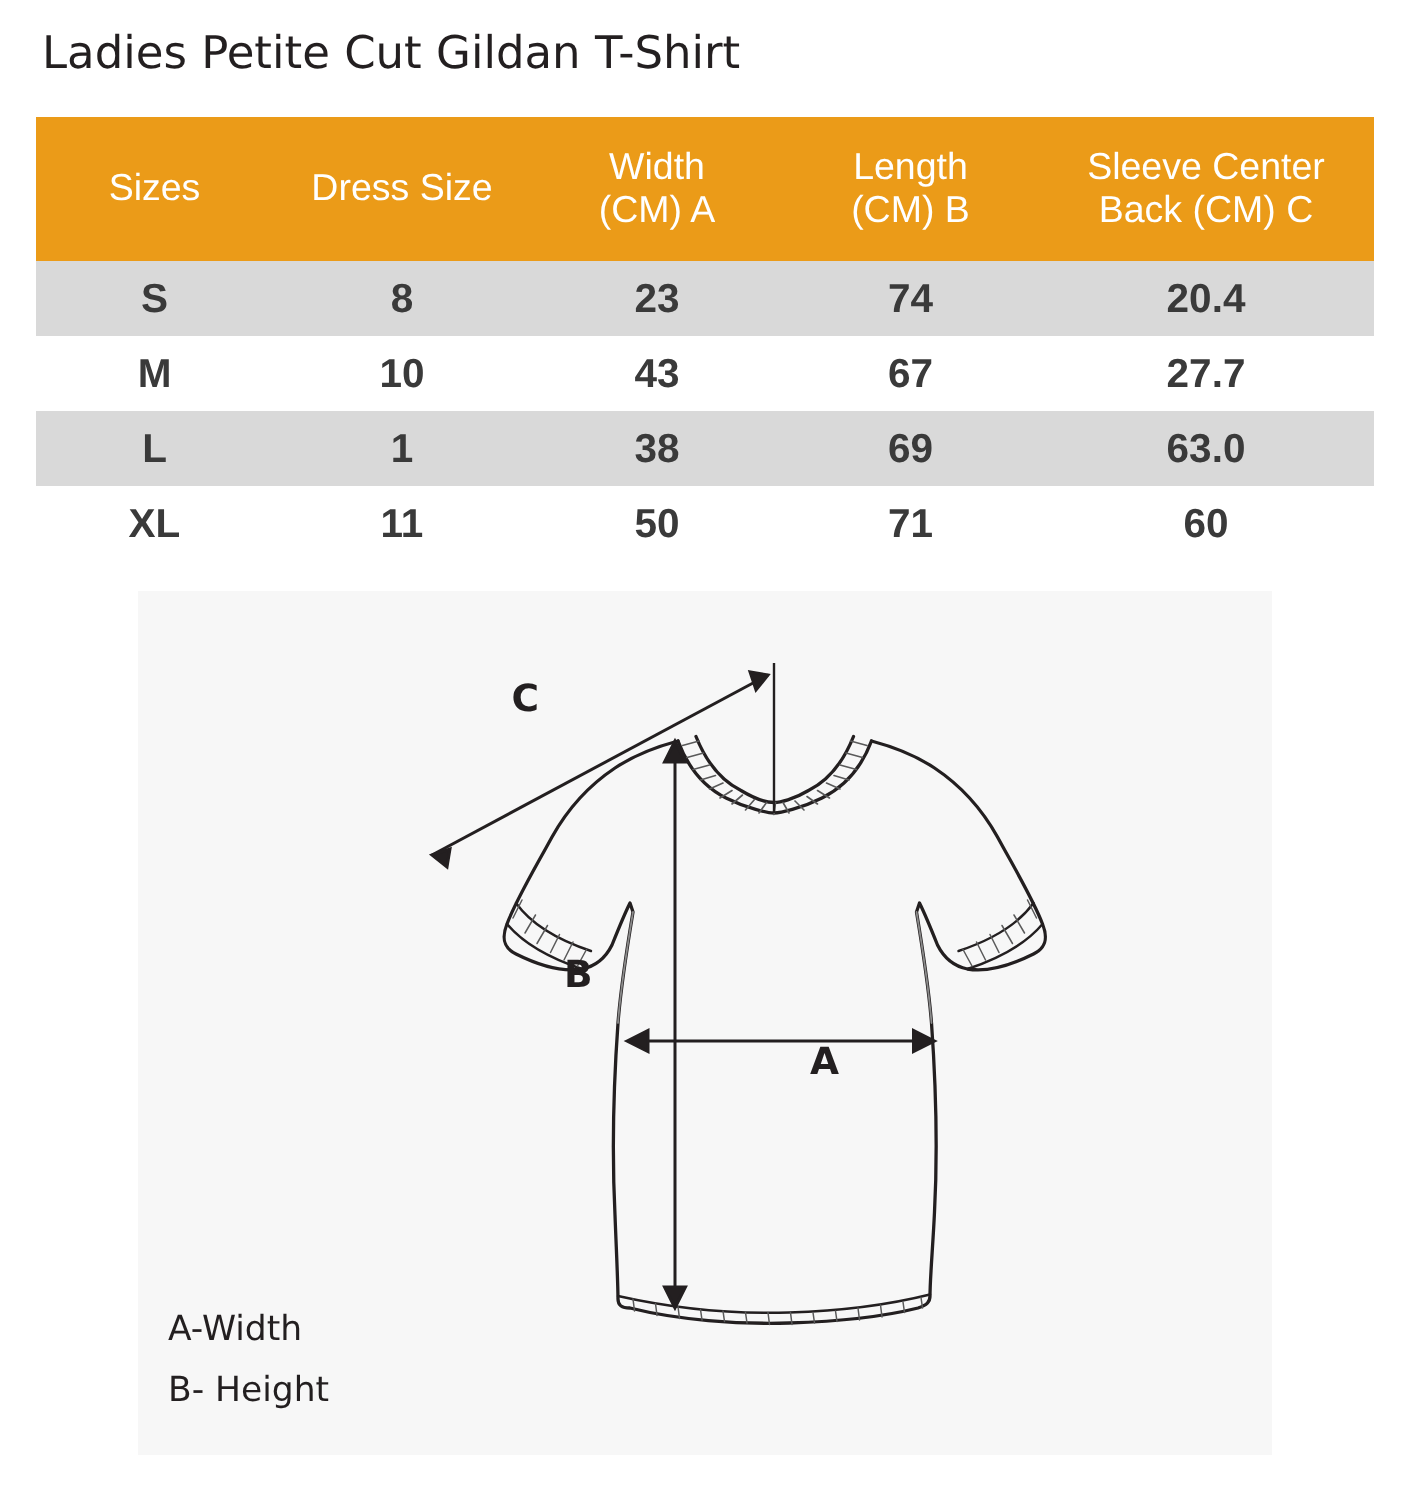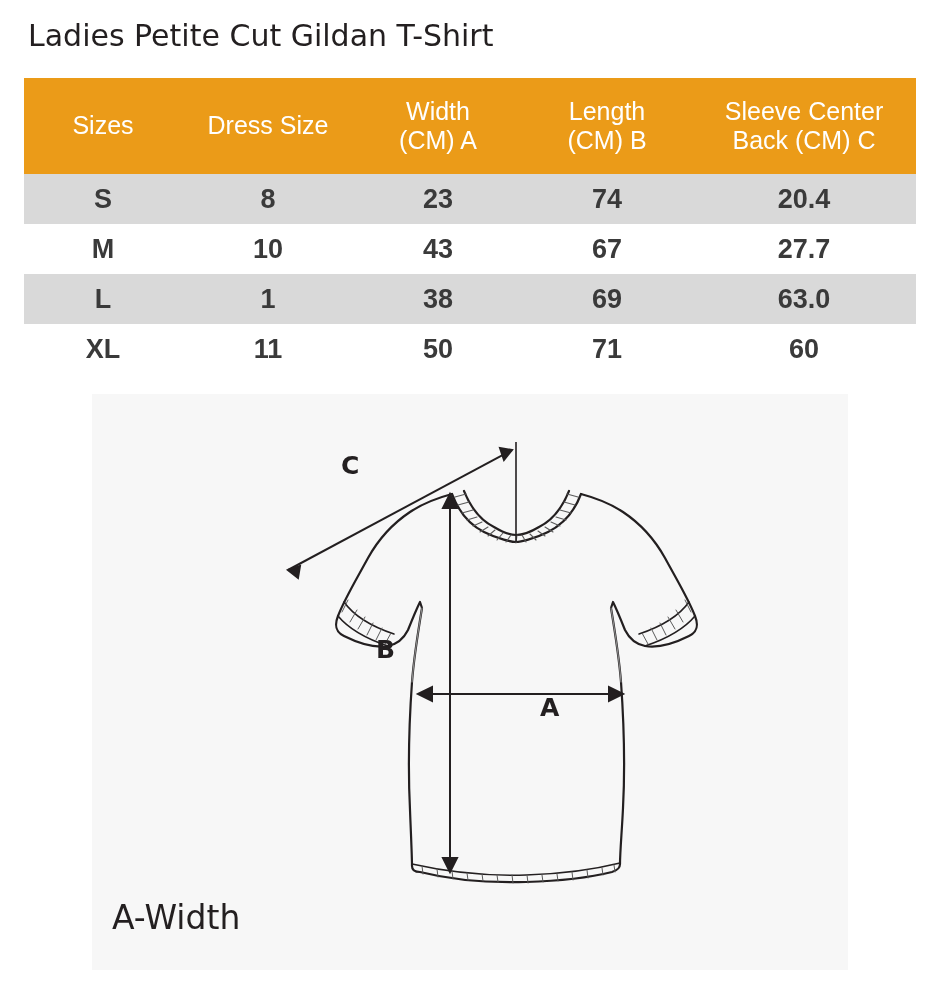--- a/index.html
+++ b/index.html
@@ -80,21 +80,21 @@
     top: 394px;
     width: 756px;
     height: 576px;
     background: #f7f7f7;
   }
   .legend {
     position: absolute;
     left: 20px;
     bottom: 22px;
     font-family: "DejaVu Sans", sans-serif;
-    font-size: 33px;
+    font-size: 23px;
     line-height: 1.78;
     color: #231f20;
     white-space: nowrap;
     margin-top: 44px;
   }
   .legend div { letter-spacing: 0px; }
   svg.shirt {
     position: absolute;
     left: 0;
     top: 0;
@@ -303,16 +303,17 @@
         <polygon points="531,300 517,293 517,307"></polygon>
       </g>
 
       <text class="meas-label" x="249" y="80">C</text>
       <text class="meas-label" x="284" y="264">B</text>
       <text class="meas-label" x="448" y="322">A</text>
     </svg>
 
     <div class="legend">
       <div>A-Width</div>
+      <div>B- Height</div>
     </div>
   </div>
 
 </div>
 
 </body></html>

